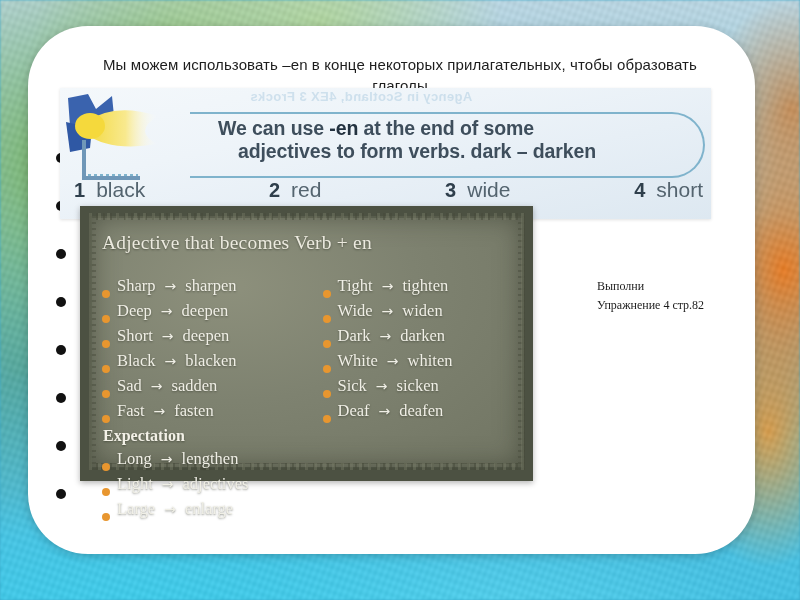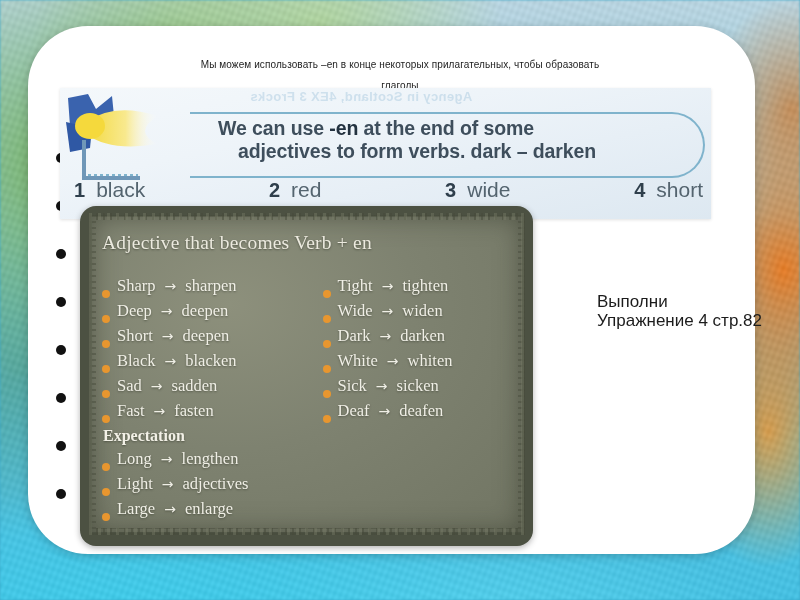--- a/index.html
+++ b/index.html
@@ -57,21 +57,21 @@
     box-shadow: 0 2px 10px rgba(0,0,0,.22);
   }
 
   
   #slide-title {
     position: absolute;
     left: 50px;
     top: 54px;
     width: 700px;
     text-align: center;
-    font-size: 10px;
+    font-size: 15px;
     line-height: 21px;
     color: #1d1d1d;
     letter-spacing: .1px;
     z-index: 6;
   }
 
   
   #bullet-column {
     position: absolute;
     left: 56px;
@@ -161,25 +161,24 @@
     color: #2f3f4c;
     font-size: 20px;
   }
 
   
   #verb-card {
     position: absolute;
     left: 80px;
     top: 206px;
     width: 453px;
-    height: 340px;
+    height: 275px;
     background: #4c5142;
     z-index: 8;
     box-shadow: 0 2px 6px rgba(0,0,0,.3);
-    border-radius: 16px;
   }
   #verb-card-inner {
     position: absolute;
     left: 12px;
     top: 10px;
     right: 11px;
     bottom: 14px;
     background:
       radial-gradient(ellipse at 32% 28%, #8d907c 0%, #7e8270 45%, #717563 100%);
     box-shadow: inset 0 0 26px rgba(40,44,32,.5);
@@ -254,26 +253,27 @@
     font-weight: bold;
     color: #f3f1e7;
     margin: 4px 0 2px 1px;
     text-shadow: 0 1px 2px rgba(40,44,32,.5);
   }
 
   
   #homework-note {
     position: absolute;
     left: 597px;
-    top: 293px;
-    font-size: 17px;
+    top: 277px;
+    font-size: 12px;
     line-height: 18.5px;
     color: #1c1c1c;
     z-index: 9;
     white-space: nowrap;
+    font-family: Liberation Serif, serif;
   }
 </style>
 </head>
 <body>
 
 <div id="slide-background">
   <div id="background-texture"></div>
 </div>
 
 <div id="content-panel"></div>

